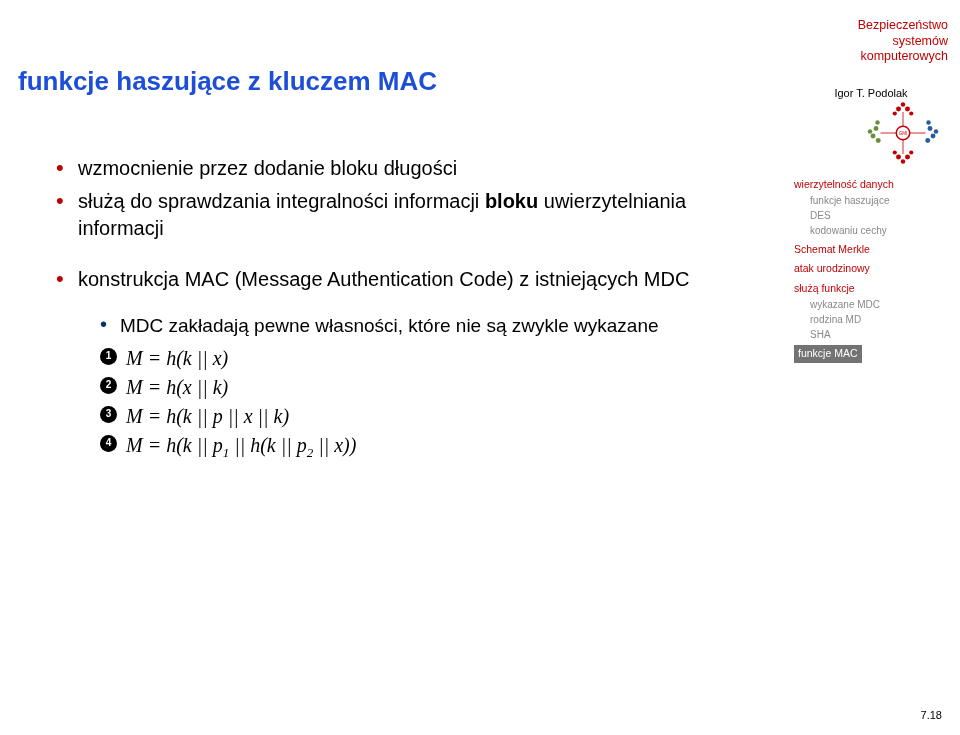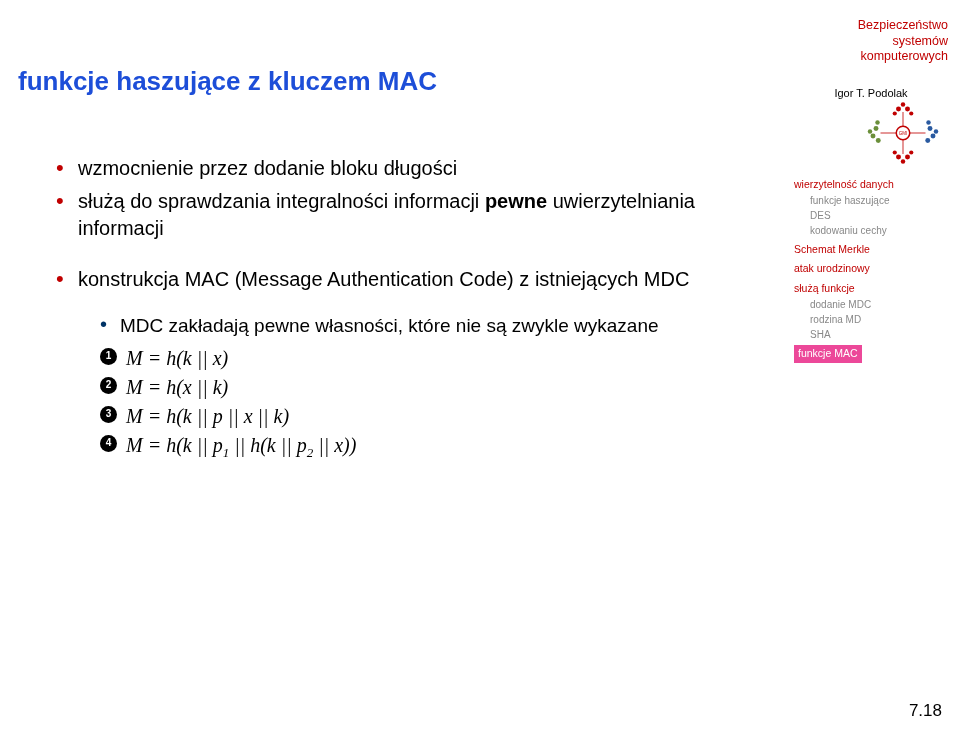--- a/index.html
+++ b/index.html
@@ -116,46 +116,46 @@
     width: 100%;
     display: flex;
     justify-content: flex-end;
     margin-bottom: 10px;
   }
   .logo svg { width: 90px; height: 68px; }
   .toc { font-size: 10.5px; line-height: 1.5; }
   .toc .lvl1 { color: #c00000; margin-top: 4px; }
   .toc .lvl2 { color: #888; margin-left: 16px; font-size: 10px; }
   .toc .active {
-    background: #ec4899;
+    background: #737373;
     color: #fff;
     padding: 1px 4px;
     display: inline-block;
     margin-top: 3px;
   }
   .pagenum {
     position: absolute;
     bottom: 14px;
     right: 18px;
-    font-size: 17px;
+    font-size: 11px;
     color: #000;
   }
 </style>
 </head>
 <body>
 
 <div class="slide">
   <div class="main">
     <h1 class="slide-title">funkcje haszujące z kluczem MAC</h1>
 
     <div class="content">
       <ul>
         <li>wzmocnienie przez dodanie bloku długości</li>
         <li>
-          <span>służą do sprawdzania integralności informacji </span><span class="bold">pewne</span><span> uwierzytelniania informacji</span>
+          <span>służą do sprawdzania integralności informacji </span><span class="bold">bloku</span><span> uwierzytelniania informacji</span>
         </li>
       </ul>
       <div class="gap"></div>
       <ul>
         <li>
           <span>konstrukcja MAC (Message Authentication Code) z istniejących MDC</span>
           <ul class="sub">
             <li>MDC zakładają pewne własności, które nie są zwykle wykazane</li>
           </ul>
           <ol class="enum">
@@ -219,21 +219,21 @@
     </div>
 
     <nav class="toc">
       <div class="lvl1">wierzytelność danych</div>
       <div class="lvl2">funkcje haszujące</div>
       <div class="lvl2">DES</div>
       <div class="lvl2">kodowaniu cechy</div>
       <div class="lvl1">Schemat Merkle</div>
       <div class="lvl1">atak urodzinowy</div>
       <div class="lvl1">służą funkcje</div>
-      <div class="lvl2">dodanie MDC</div>
+      <div class="lvl2">wykazane MDC</div>
       <div class="lvl2">rodzina MD</div>
       <div class="lvl2">SHA</div>
       <div><span class="active">funkcje MAC</span></div>
     </nav>
   </aside>
 </div>
 
 <div class="pagenum">7.18</div>
 
 </body></html>

